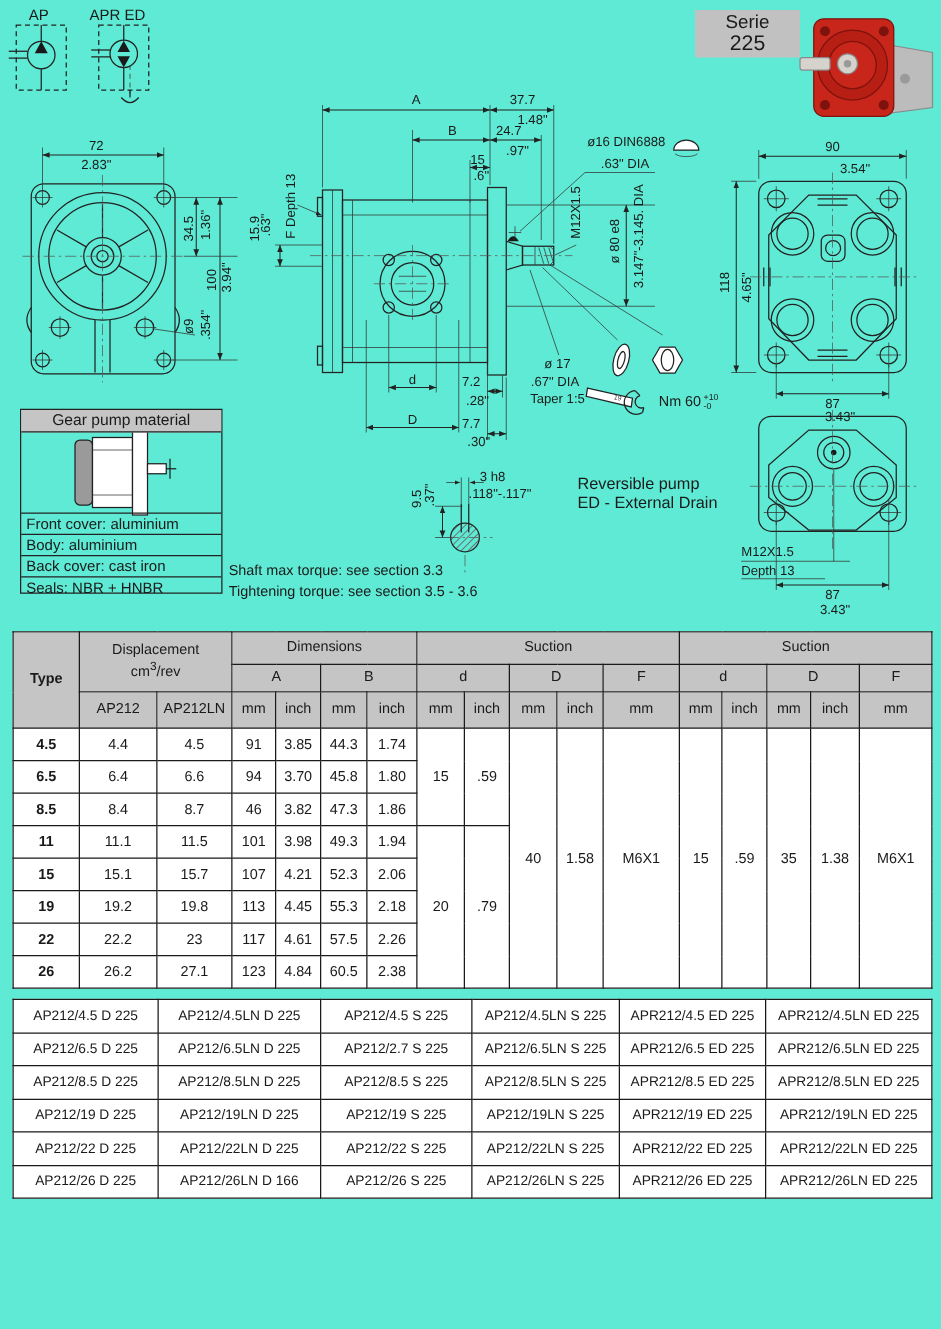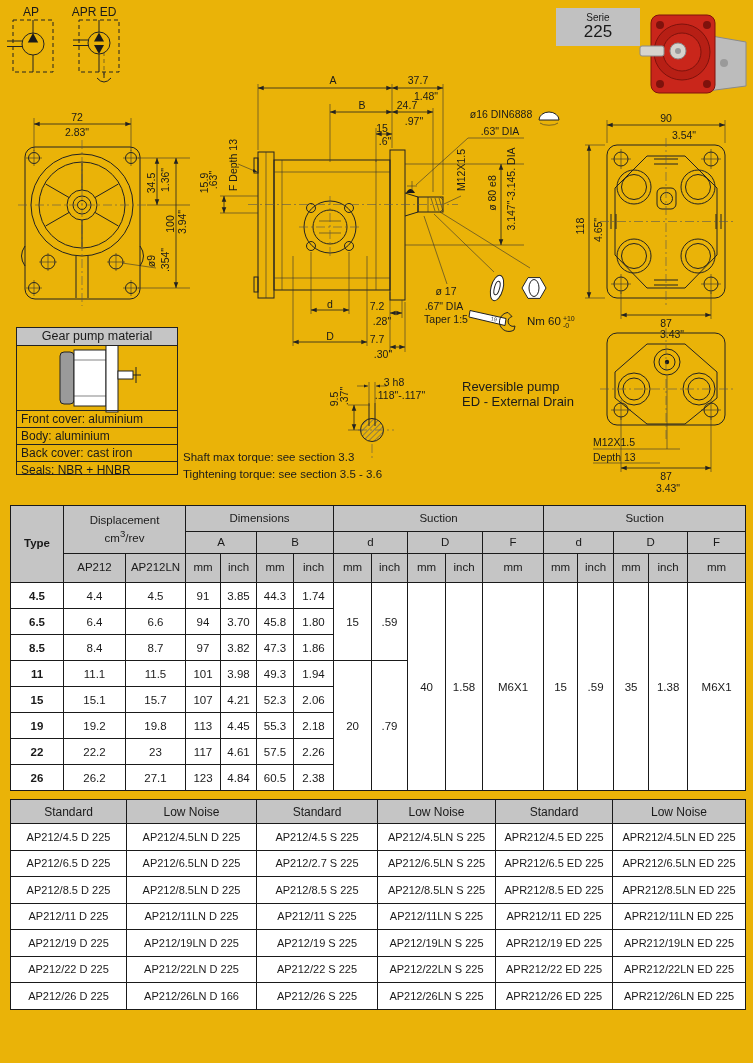--- a/index.html
+++ b/index.html
@@ -1,31 +1,31 @@
 <!DOCTYPE html>
 <html><head>
 <meta charset="utf-8">
 <style>
   html,body { margin:0; padding:0; background:#fff; }
   #page {
-    position:relative; width:753px; height:1063px; background:#eab308;
+    position:relative; width:753px; height:1063px; background:#5eead4;
     font-family:"Liberation Sans", sans-serif; color:#1a1a1a; overflow:hidden;
   }
   
   .hl  { position:absolute; transform:translate(-50%,-50%); white-space:nowrap; font-size:10.5px; }
   .vl  { position:absolute; transform:translate(-50%,-50%) rotate(-90deg); white-space:nowrap; font-size:10.5px; }
   .hll { position:absolute; white-space:nowrap; font-size:10.5px; }
   .f12 { font-size:12px; } .f13 { font-size:13px; } .f11 { font-size:11.5px; }
   .stk { display:inline-flex; flex-direction:column; font-size:7px; line-height:7px; vertical-align:middle; margin-left:2px; }
   
   #serie {
     position:absolute; left:556px; top:8px; width:84px; height:38px; background:#c1c1c1;
     display:flex; flex-direction:column; align-items:center; justify-content:center; line-height:1.05;
   }
-  #serie .l1 { font-size:10px; } #serie .l2 { font-size:17px; }
+  #serie .l1 { font-size:15px; } #serie .l2 { font-size:17px; }
   
   #matbox { position:absolute; left:16px; top:327px; width:162px; height:148px; border:1.4px solid #222; box-sizing:border-box; }
   #matbox .mb-title { height:17px; background:#c5c5c5; border-bottom:1px solid #222; text-align:center; font-size:12.5px; line-height:17px; }
   #matbox .mb-draw { height:64px; }
   #matbox .mb-row { height:16px; border-top:1px solid #222; font-size:12px; line-height:16px; padding-left:4px; }
   
   table { border-collapse:collapse; table-layout:fixed; position:absolute; background:#fff; }
   th,td { border:1px solid #1a1a1a; text-align:center; vertical-align:middle; padding:0; font-weight:normal; overflow:hidden; }
   #spec { left:10px; top:505px; width:735px; border:1.5px solid #111; }
   #spec th { background:#c5c5c5; font-size:11.5px; line-height:1.15; }
@@ -528,21 +528,21 @@
       <td>6.6</td>
       <td>94</td>
       <td>3.70</td>
       <td>45.8</td>
       <td>1.80</td>
     </tr>
     <tr style="height:26px">
       <td class="b">8.5</td>
       <td>8.4</td>
       <td>8.7</td>
-      <td>97</td>
+      <td>46</td>
       <td>3.82</td>
       <td>47.3</td>
       <td>1.86</td>
     </tr>
     <tr style="height:26px">
       <td class="b">11</td>
       <td>11.1</td>
       <td>11.5</td>
       <td>101</td>
       <td>3.98</td>
@@ -593,28 +593,20 @@
   <table id="order">
     <colgroup>
       <col style="width:116px">
         <col style="width:130px">
         <col style="width:121px">
       <col style="width:118px">
         <col style="width:117px">
         <col style="width:133px">
     </colgroup>
     <tbody>
-    <tr style="height:24px">
-      <th>Standard</th>
-      <th>Low Noise</th>
-      <th>Standard</th>
-      <th>Low Noise</th>
-      <th>Standard</th>
-      <th>Low Noise</th>
-    </tr>
     <tr style="height:26.5px">
       <td>AP212/4.5 D 225</td>
       <td>AP212/4.5LN D 225</td>
       <td>AP212/4.5 S 225</td>
       <td>AP212/4.5LN S 225</td>
       <td>APR212/4.5 ED 225</td>
       <td>APR212/4.5LN ED 225</td>
     </tr>
     <tr style="height:26.5px">
       <td>AP212/6.5 D 225</td>
@@ -626,28 +618,20 @@
     </tr>
     <tr style="height:26.5px">
       <td>AP212/8.5 D 225</td>
       <td>AP212/8.5LN D 225</td>
       <td>AP212/8.5 S 225</td>
       <td>AP212/8.5LN S 225</td>
       <td>APR212/8.5 ED 225</td>
       <td>APR212/8.5LN ED 225</td>
     </tr>
     <tr style="height:26.5px">
-      <td>AP212/11 D 225</td>
-      <td>AP212/11LN D 225</td>
-      <td>AP212/11 S 225</td>
-      <td>AP212/11LN S 225</td>
-      <td>APR212/11 ED 225</td>
-      <td>APR212/11LN ED 225</td>
-    </tr>
-    <tr style="height:26.5px">
       <td>AP212/19 D 225</td>
       <td>AP212/19LN D 225</td>
       <td>AP212/19 S 225</td>
       <td>AP212/19LN S 225</td>
       <td>APR212/19 ED 225</td>
       <td>APR212/19LN ED 225</td>
     </tr>
     <tr style="height:26.5px">
       <td>AP212/22 D 225</td>
       <td>AP212/22LN D 225</td>

